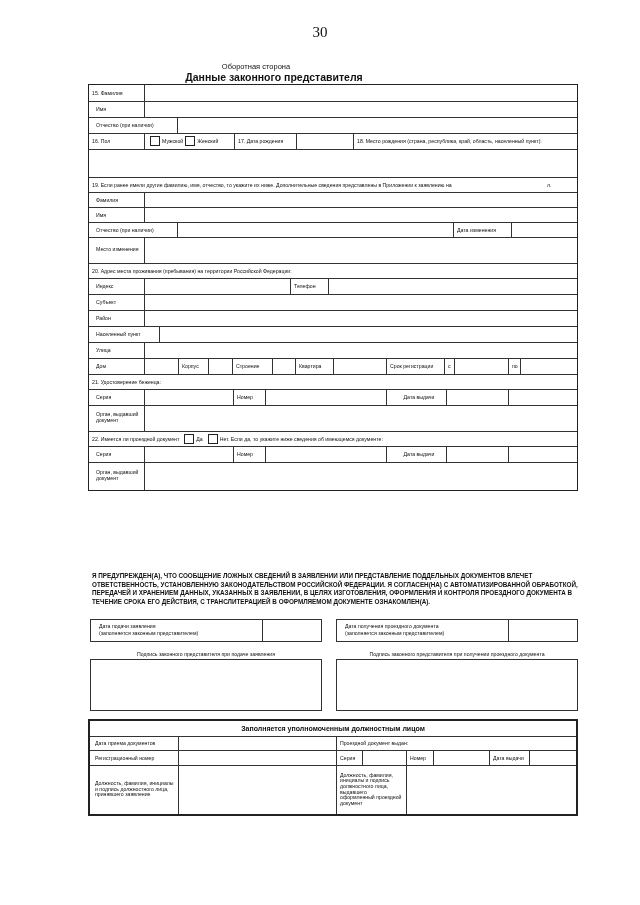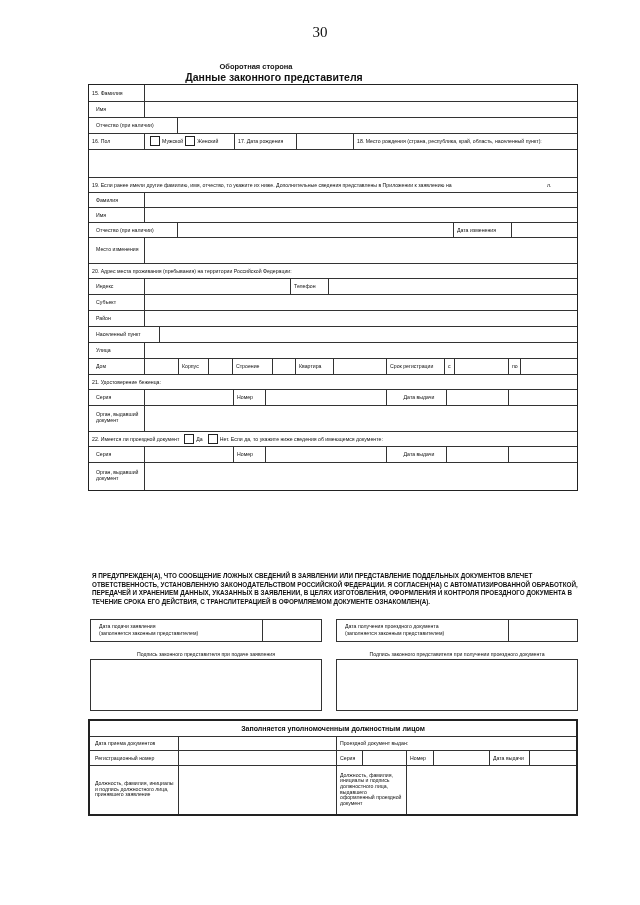--- a/index.html
+++ b/index.html
@@ -1,19 +1,19 @@
 <!DOCTYPE html>
 <html><head>
 <meta charset="utf-8">
 <style>
   html, body { margin: 0; padding: 0; background: #ffffff; }
   body { width: 640px; height: 905px; position: relative; overflow: hidden; font-family: "Liberation Sans", sans-serif; color: #111; }
   .abs { position: absolute; box-sizing: border-box; }
   .pagenum { left: 0; width: 640px; top: 24px; text-align: center; font-family: "Liberation Serif", serif; font-size: 15px; }
-  .subtitle { left: 0; width: 512px; top: 62px; text-align: center; font-size: 7.5px; font-weight: bold; }
+  .subtitle { left: 0; width: 512px; top: 62px; text-align: center; font-size: 7.5px; font-weight: normal; }
   .title { left: 0; width: 548px; top: 71px; text-align: center; font-size: 10.5px; font-weight: bold; }
   .tbl { border: 1.5px solid #222; }
   .row { position: absolute; left: 0; right: 0; border-bottom: 1px solid #333; }
   .row.last { border-bottom: none; }
   .cell { position: absolute; top: 0; bottom: 0; font-size: 5.2px; line-height: 6px; padding-left: 3px; display: flex; align-items: center; white-space: nowrap; }
   .vl { position: absolute; top: 0; bottom: 0; width: 0; border-left: 1px solid #333; }
   .ml { white-space: normal; line-height: 5.6px; }
   .cb { display: inline-block; width: 8px; height: 8px; border: 1px solid #222; margin: 0 2px 0 2px; vertical-align: middle; }
   .warning { left: 92px; top: 572px; width: 486px; font-size: 6.3px; font-weight: bold; line-height: 8.6px; }
   .box { border: 1px solid #333; }

